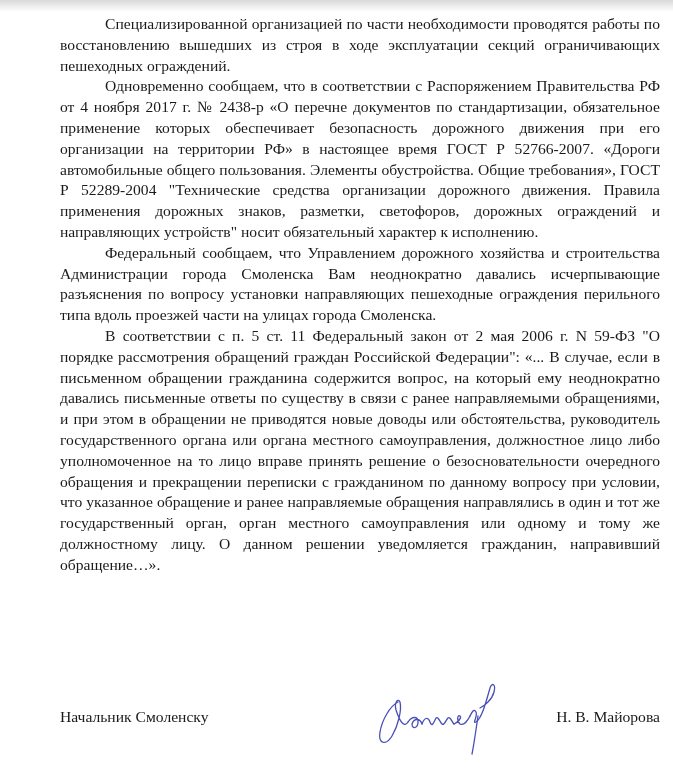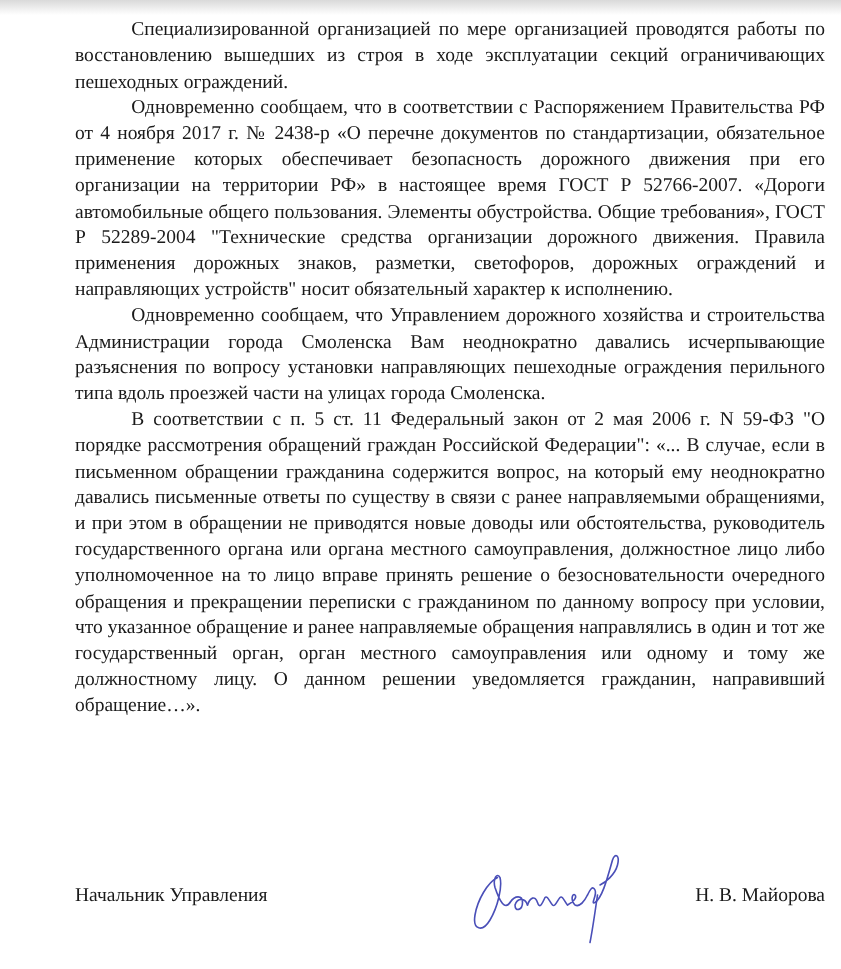--- a/index.html
+++ b/index.html
@@ -30,28 +30,28 @@
   .signature {
     position: absolute; left: 360px; top: 672px; width: 160px; height: 90px;
   }
 </style>
 </head>
 <body>
 
 <div class="top-shade"></div>
 
 <div class="page">
-  <p>Специализированной организацией по мере организацией проводятся работы по восстановлению вышедших из строя в ходе эксплуатации секций ограничивающих пешеходных ограждений.</p>
+  <p>Специализированной организацией по части необходимости проводятся работы по восстановлению вышедших из строя в ходе эксплуатации секций ограничивающих пешеходных ограждений.</p>
   <p>Одновременно сообщаем, что в соответствии с Распоряжением Правительства РФ от 4 ноября 2017 г. № 2438-р «О перечне документов по стандартизации, обязательное применение которых обеспечивает безопасность дорожного движения при его организации на территории РФ» в настоящее время ГОСТ Р 52766-2007. «Дороги автомобильные общего пользования. Элементы обустройства. Общие требования», ГОСТ Р 52289-2004 "Технические средства организации дорожного движения. Правила применения дорожных знаков, разметки, светофоров, дорожных ограждений и направляющих устройств" носит обязательный характер к исполнению.</p>
-  <p>Одновременно сообщаем, что Управлением дорожного хозяйства и строительства Администрации города Смоленска Вам неоднократно давались исчерпывающие разъяснения по вопросу установки направляющих пешеходные ограждения перильного типа вдоль проезжей части на улицах города Смоленска.</p>
+  <p>Федеральный сообщаем, что Управлением дорожного хозяйства и строительства Администрации города Смоленска Вам неоднократно давались исчерпывающие разъяснения по вопросу установки направляющих пешеходные ограждения перильного типа вдоль проезжей части на улицах города Смоленска.</p>
   <p>В соответствии с п. 5 ст. 11 Федеральный закон от 2 мая 2006 г. N 59-ФЗ "О порядке рассмотрения обращений граждан Российской Федерации": «... В случае, если в письменном обращении гражданина содержится вопрос, на который ему неоднократно давались письменные ответы по существу в связи с ранее направляемыми обращениями, и при этом в обращении не приводятся новые доводы или обстоятельства, руководитель государственного органа или органа местного самоуправления, должностное лицо либо уполномоченное на то лицо вправе принять решение о безосновательности очередного обращения и прекращении переписки с гражданином по данному вопросу при условии, что указанное обращение и ранее направляемые обращения направлялись в один и тот же государственный орган, орган местного самоуправления или одному и тому же должностному лицу. О данном решении уведомляется гражданин, направивший обращение…».</p>
 </div>
 
 <div class="footer">
-  <span class="position-title">Начальник Управления</span>
+  <span class="position-title">Начальник Смоленску</span>
   <span class="signer-name">Н. В. Майорова</span>
 </div>
 
 <svg class="signature" viewBox="0 0 160 90">
   <g fill="none" stroke="#4a4fb8" stroke-width="1.3" stroke-linecap="round" stroke-linejoin="round">
     <path d="M38 30 C30 34, 22 48, 20 60 C18 72, 26 74, 32 64 C38 54, 42 38, 40 30 C38 26, 34 30, 36 38 C40 50, 44 56, 48 50"></path>
     <path d="M48 50 C52 44, 58 44, 58 50 C58 56, 52 58, 52 52 C54 46, 60 46, 62 52"></path>
     <path d="M62 52 C64 46, 68 44, 70 50 C72 56, 74 50, 76 46 C78 44, 80 50, 82 52 C84 54, 86 48, 88 46 C90 44, 92 50, 94 52"></path>
     <path d="M94 52 C98 50, 102 46, 100 44 C98 42, 96 48, 100 52 C104 54, 108 48, 110 44"></path>
     <path d="M110 44 C112 40, 114 36, 116 40 C118 44, 112 52, 116 50 C122 46, 126 30, 130 16 C132 10, 136 12, 134 20 C132 28, 124 34, 120 36"></path>

